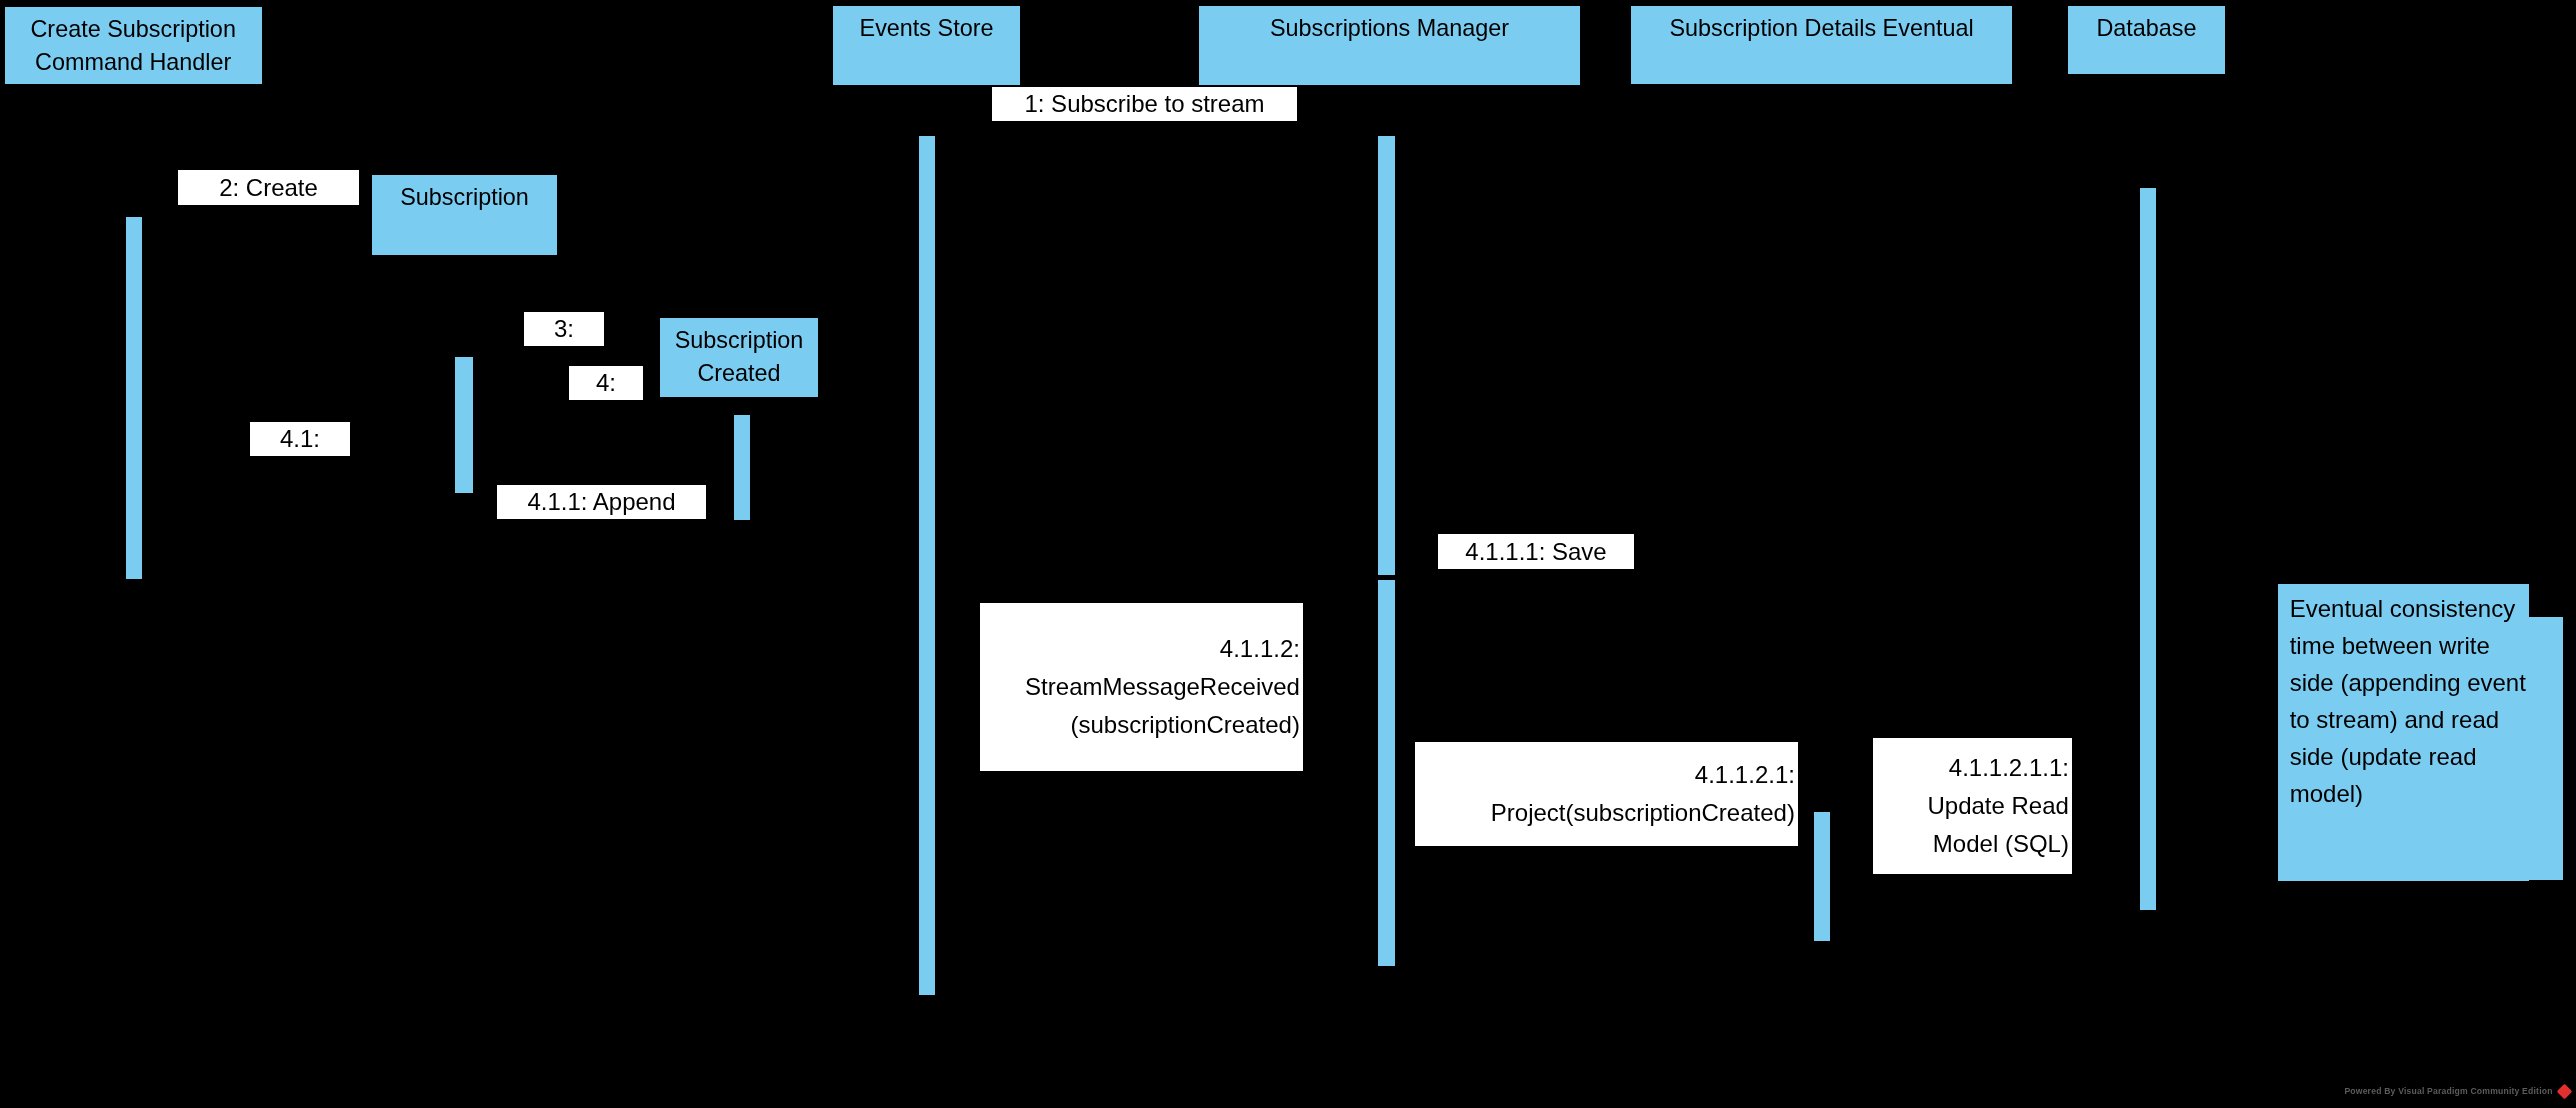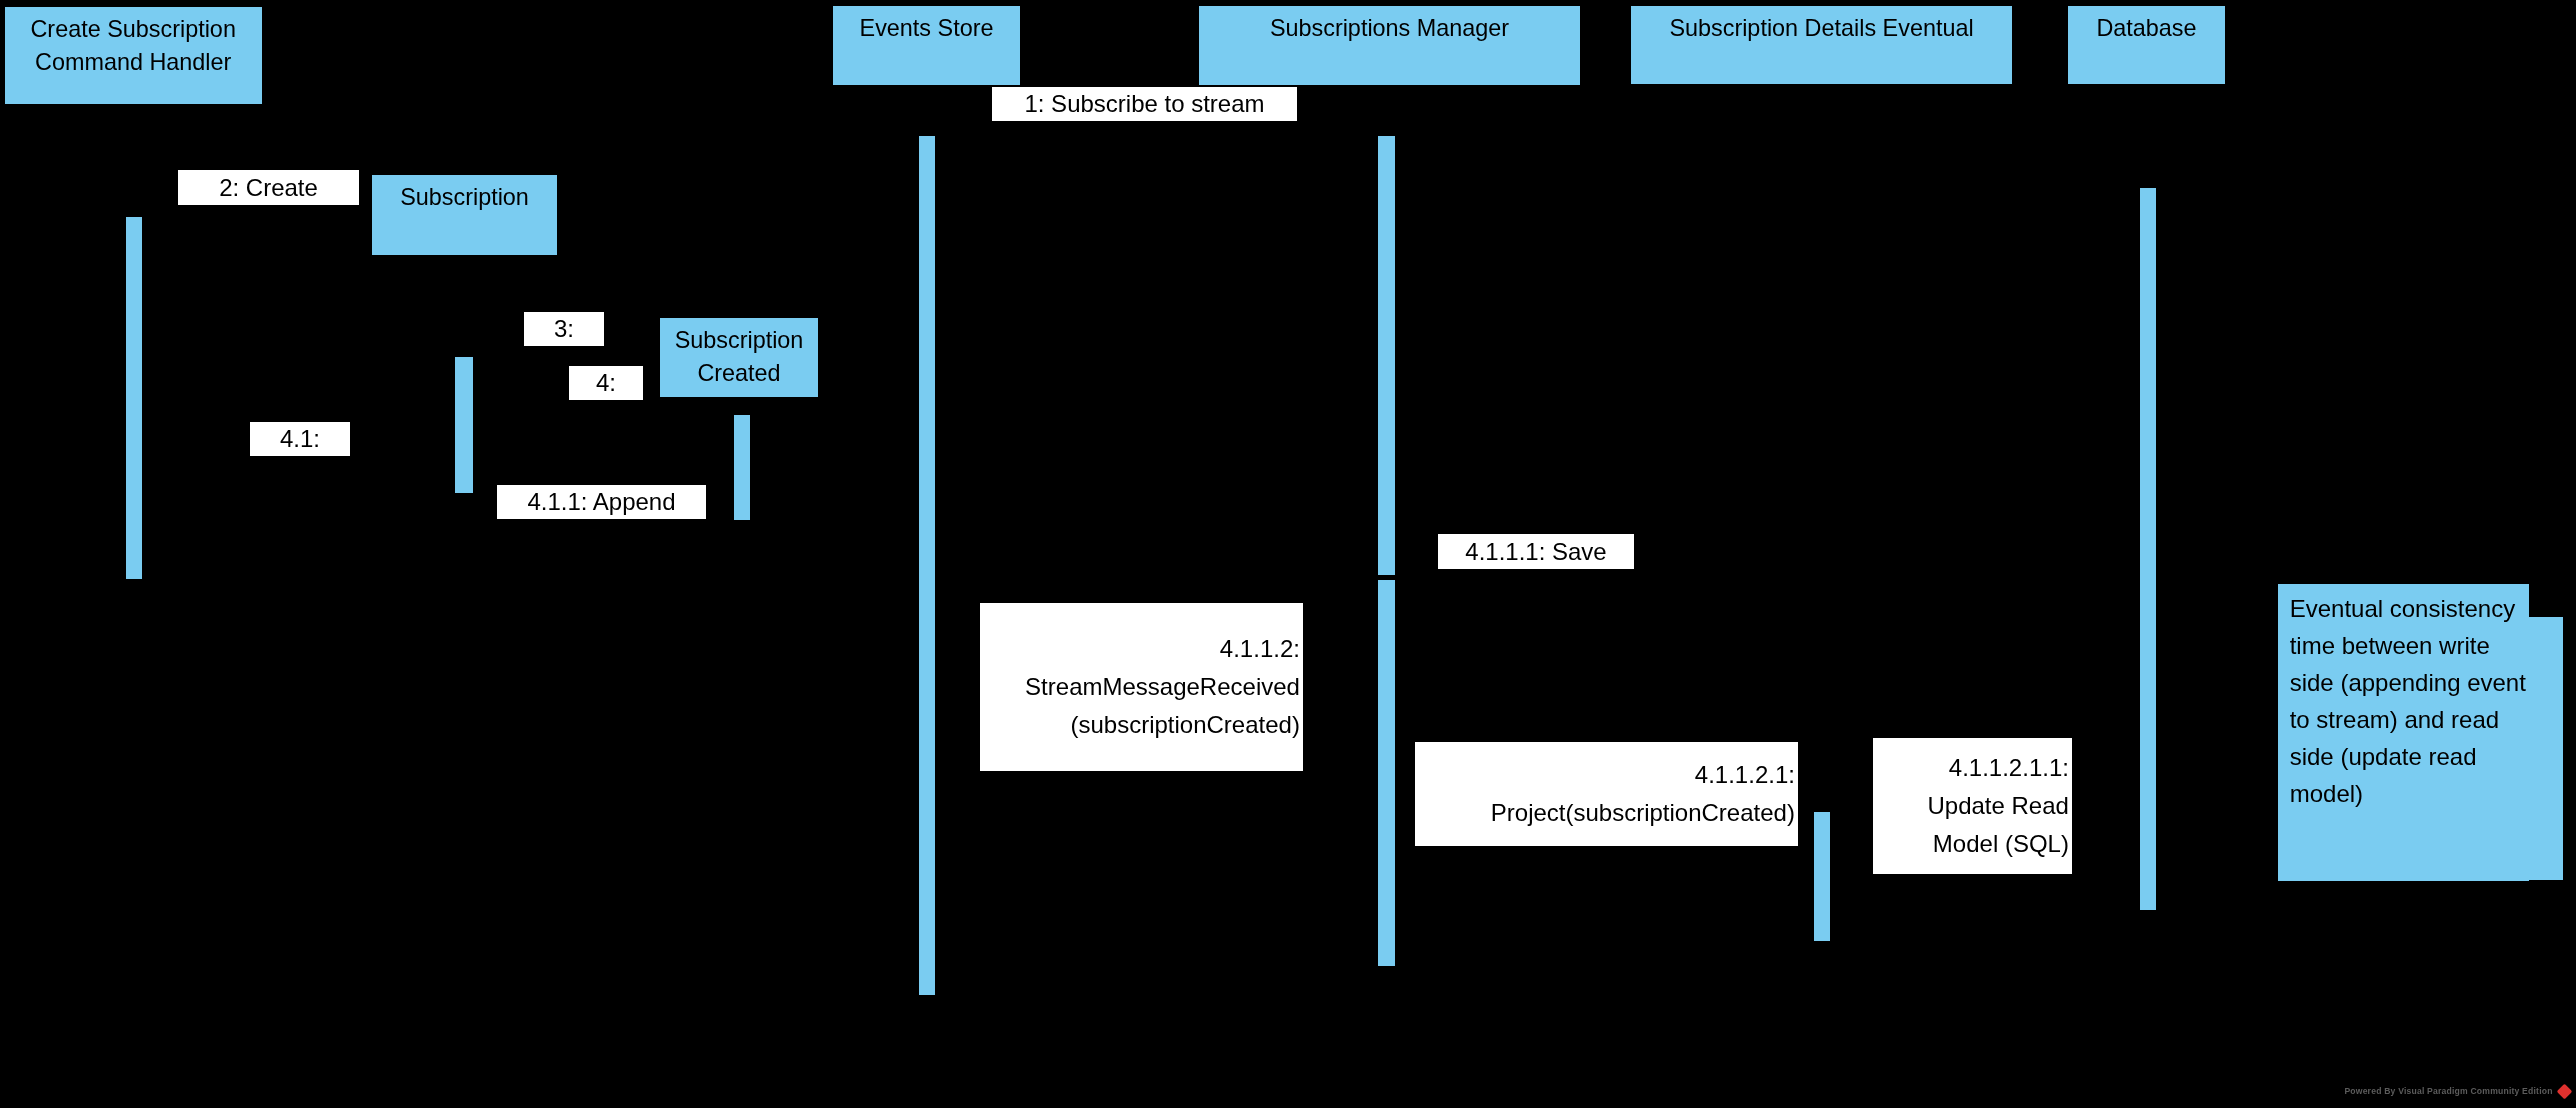--- a/index.html
+++ b/index.html
@@ -84,25 +84,25 @@
     border-radius: 1.6px;
     transform: rotate(45deg);
     display: inline-block;
   }
 </style>
 </head>
 <body>
 
 <div id="canvas">
 
-  <div class="shape participant" style="left:4.7px;top:7px;width:257px;height:97px">Create Subscription Command Handler</div>
+  <div class="shape participant" style="left:4.7px;top:7px;width:257px;height:77px">Create Subscription Command Handler</div>
   <div class="shape participant" style="left:833px;top:5.5px;width:187px;height:79px">Events Store</div>
   <div class="shape participant" style="left:1199px;top:5.5px;width:381px;height:79px">Subscriptions Manager</div>
   <div class="shape participant" style="left:1631px;top:6.2px;width:381px;height:78px">Subscription Details Eventual</div>
-  <div class="shape participant" style="left:2068px;top:6.2px;width:157px;height:78px">Database</div>
+  <div class="shape participant" style="left:2068px;top:6.2px;width:157px;height:68px">Database</div>
 
   <div class="shape objbox" style="left:372px;top:175px;width:185px;height:80px">Subscription</div>
   <div class="shape objbox breakall" style="left:660px;top:318px;width:158px;height:79px">Subscription Created</div>
 
   <div class="bar" style="left:126px;top:217px;width:16.4px;height:362px"></div>
   <div class="bar" style="left:455px;top:357px;width:18px;height:136px"></div>
   <div class="bar" style="left:734px;top:415px;width:16.4px;height:105px"></div>
   <div class="bar" style="left:919px;top:136px;width:16.4px;height:859px"></div>
   <div class="bar" style="left:1378px;top:136px;width:17px;height:439px"></div>
   <div class="bar" style="left:1378px;top:580px;width:17px;height:386px"></div>

